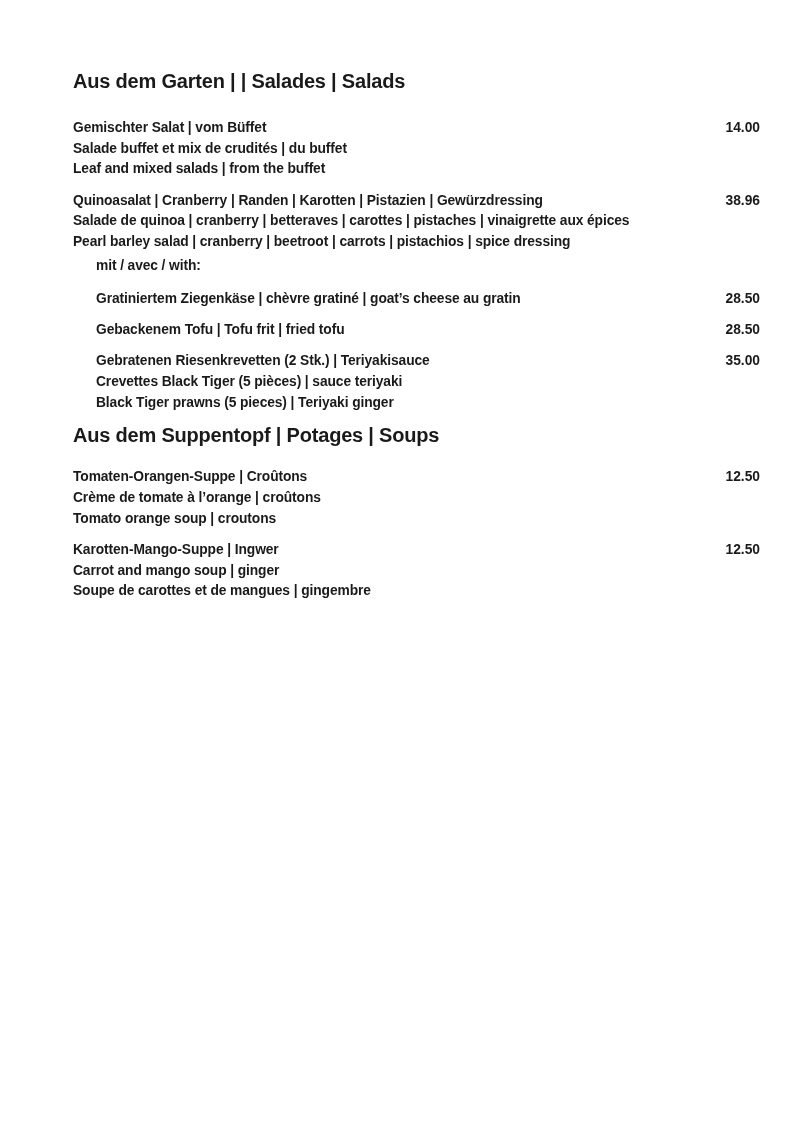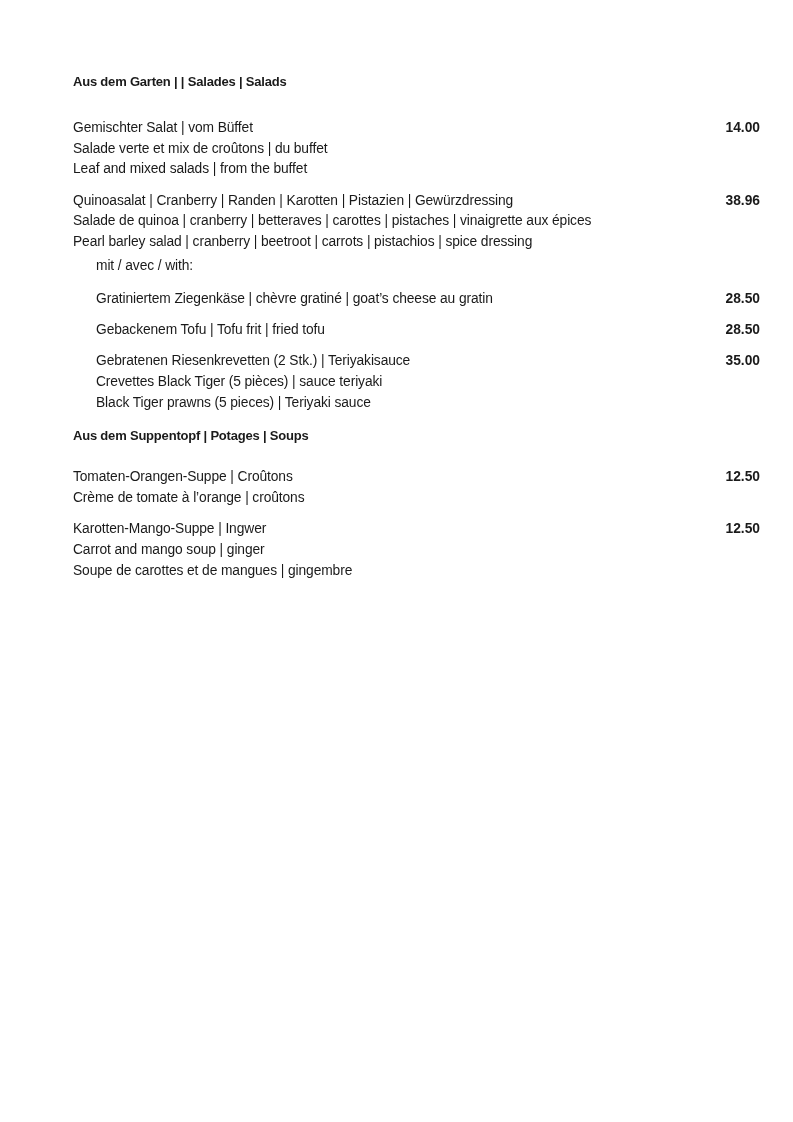--- a/index.html
+++ b/index.html
@@ -10,61 +10,61 @@
     background: #ffffff;
     box-sizing: border-box;
     padding: 70px 33px 20px 73px;
     font-family: "Liberation Sans", sans-serif;
     color: #1a1a1a;
     overflow: hidden;
   }
   .section { margin: 0; }
   .section-title {
     font-weight: bold;
-    font-size: 13px;
+    font-size: 20px;
     line-height: 23px;
     letter-spacing: -0.2px;
     margin: 0 0 25px 0;
   }
   .section:not(:first-child) .section-title {
     margin-top: 11px;
     margin-bottom: 20px;
   }
   .item-row {
     display: flex;
     align-items: flex-start;
     justify-content: space-between;
     font-size: 13.8px;
     line-height: 20.7px;
     margin-bottom: 10.5px;
   }
   .item-row.indent { padding-left: 23px; }
   .item-row.subheader { margin-top: -7px; margin-bottom: 12px; }
   .item-text { flex: 1 1 auto; letter-spacing: -0.1px; }
   .line { white-space: normal; }
-  .seg-b { font-weight: normal; }
-  .seg-r { font-weight: normal; }
+  .seg-b { font-weight: bold; }
+  .seg-r { font-weight: bold; }
   .price {
     flex: 0 0 auto;
     font-weight: bold;
     margin-left: 24px;
     white-space: nowrap;
     text-align: right;
   }
 </style>
 </head>
 <body>
 
 <div class="page">
     <div class="section">
       <div class="section-title">Aus dem Garten | | Salades | Salads</div>
       <div class="item-row">
         <div class="item-text">
           <div class="line"><span class="seg-b">Gemischter Salat |</span><span class="seg-r"> vom Büffet</span></div>
-          <div class="line"><span class="seg-b">Salade verte et mix de croûtons |</span><span class="seg-r"> du buffet</span></div>
+          <div class="line"><span class="seg-b">Salade buffet et mix de crudités |</span><span class="seg-r"> du buffet</span></div>
           <div class="line"><span class="seg-b">Leaf and mixed salads |</span><span class="seg-r"> from the buffet</span></div>
         </div>
         <div class="price">14.00</div>
       </div>
       <div class="item-row">
         <div class="item-text">
           <div class="line"><span class="seg-b">Quinoasalat |</span><span class="seg-r"> Cranberry | Randen | Karotten | Pistazien | Gewürzdressing</span></div>
           <div class="line"><span class="seg-b">Salade de quinoa |</span><span class="seg-r"> cranberry | betteraves | carottes | pistaches | vinaigrette aux épices</span></div>
           <div class="line"><span class="seg-b">Pearl barley salad |</span><span class="seg-r"> cranberry | beetroot | carrots | pistachios | spice dressing</span></div>
         </div>
@@ -84,31 +84,32 @@
       <div class="item-row indent">
         <div class="item-text">
           <div class="line"><span class="seg-b">Gebackenem Tofu | Tofu frit | fried tofu</span></div>
         </div>
         <div class="price">28.50</div>
       </div>
       <div class="item-row indent">
         <div class="item-text">
           <div class="line"><span class="seg-b">Gebratenen Riesenkrevetten (2 Stk.) |</span><span class="seg-r"> Teriyakisauce</span></div>
           <div class="line"><span class="seg-b">Crevettes Black Tiger (5 pièces) |</span><span class="seg-r"> sauce teriyaki</span></div>
-          <div class="line"><span class="seg-b">Black Tiger prawns (5 pieces) |</span><span class="seg-r"> Teriyaki sauce</span></div>
+          <div class="line"><span class="seg-b">Black Tiger prawns (5 pieces) |</span><span class="seg-r"> Teriyaki ginger</span></div>
         </div>
         <div class="price">35.00</div>
       </div>
     </div>
     <div class="section">
       <div class="section-title">Aus dem Suppentopf | Potages | Soups</div>
       <div class="item-row">
         <div class="item-text">
           <div class="line"><span class="seg-b">Tomaten-Orangen-Suppe |</span><span class="seg-r"> Croûtons</span></div>
           <div class="line"><span class="seg-b">Crème de tomate à l’orange |</span><span class="seg-r"> croûtons</span></div>
+          <div class="line"><span class="seg-b">Tomato orange soup |</span><span class="seg-r"> croutons</span></div>
         </div>
         <div class="price">12.50</div>
       </div>
       <div class="item-row">
         <div class="item-text">
           <div class="line"><span class="seg-b">Karotten-Mango-Suppe |</span><span class="seg-r"> Ingwer</span></div>
           <div class="line"><span class="seg-b">Carrot and mango soup |</span><span class="seg-r"> ginger</span></div>
           <div class="line"><span class="seg-b">Soupe de carottes et de mangues |</span><span class="seg-r"> gingembre</span></div>
         </div>
         <div class="price">12.50</div>

